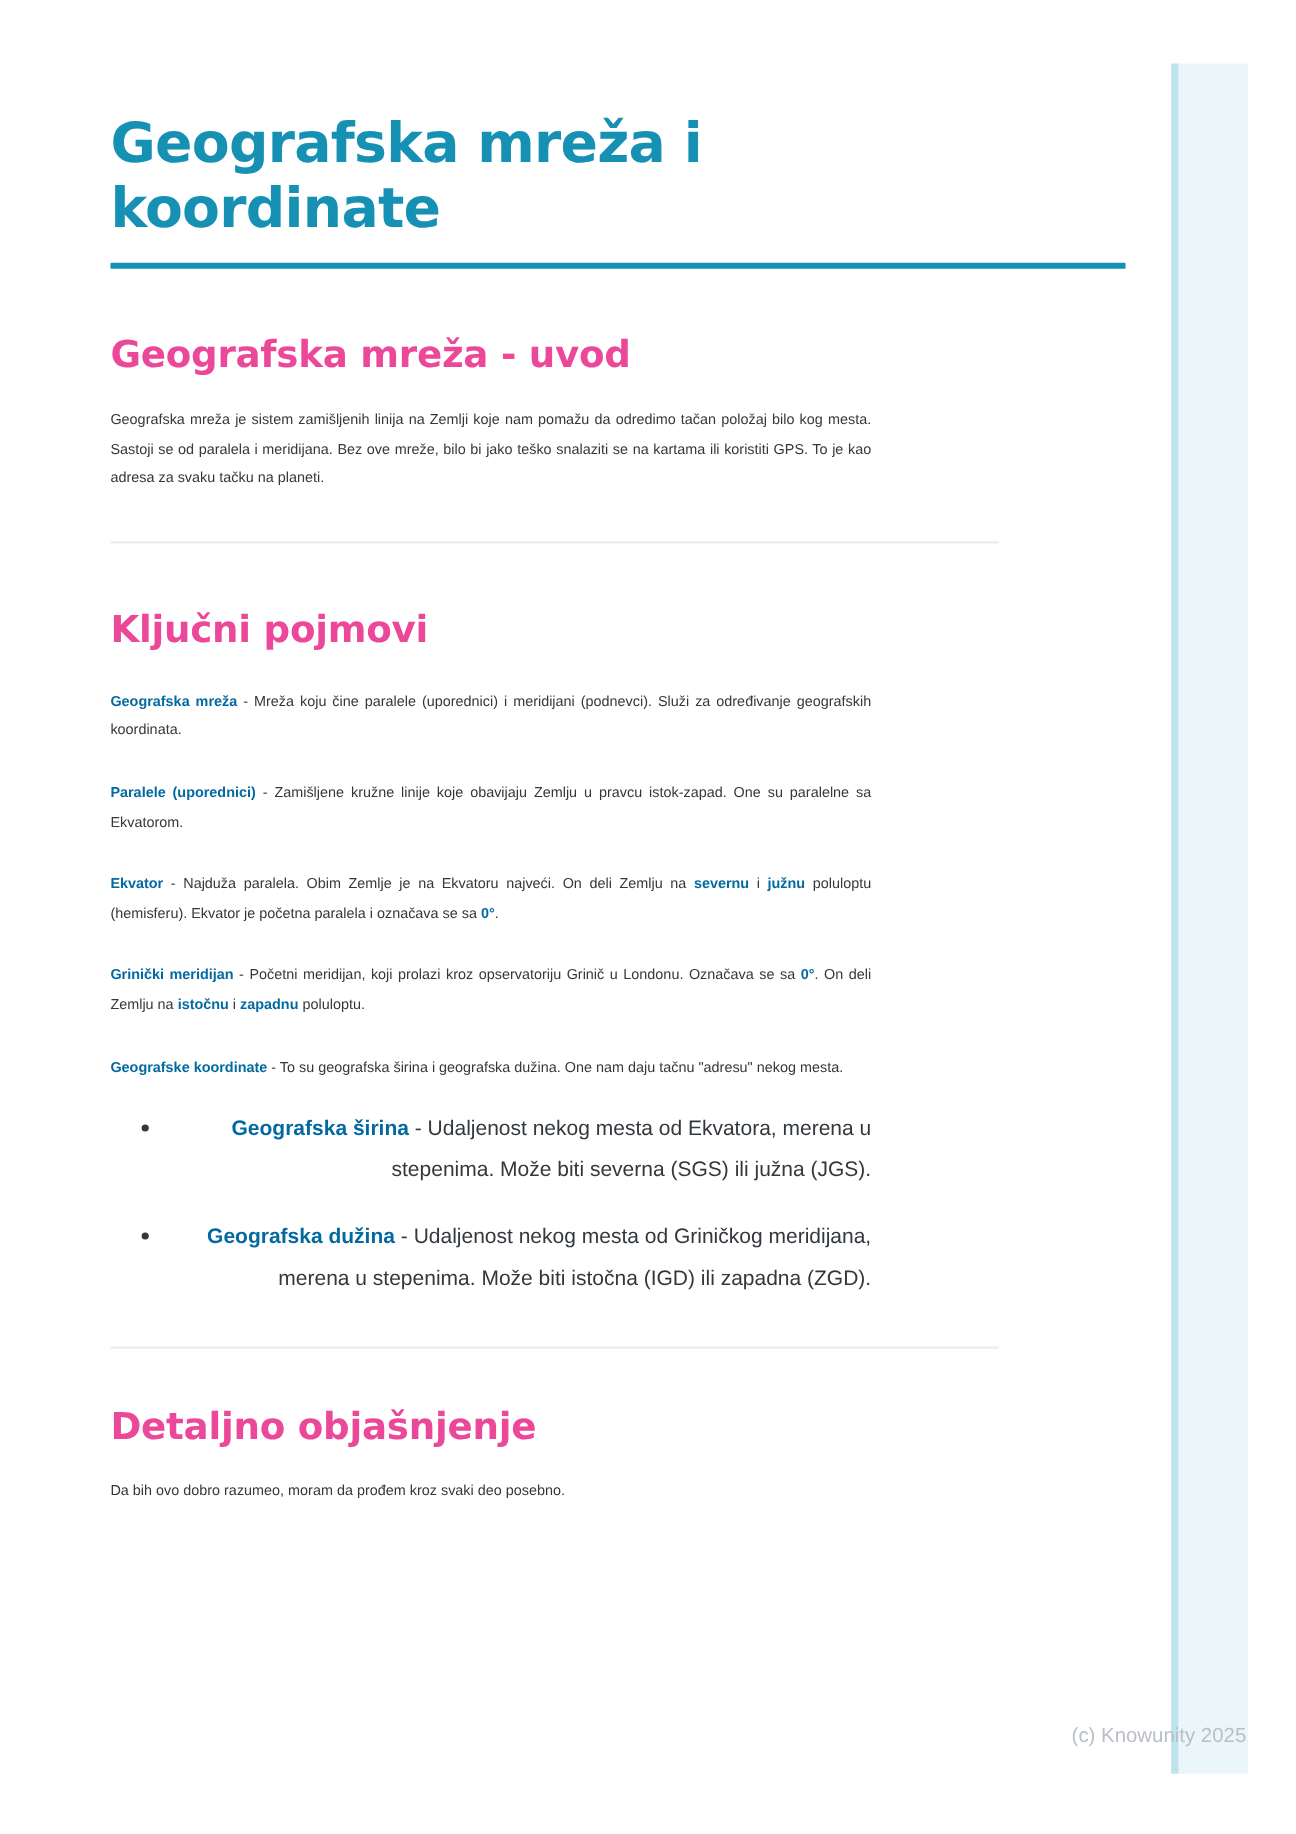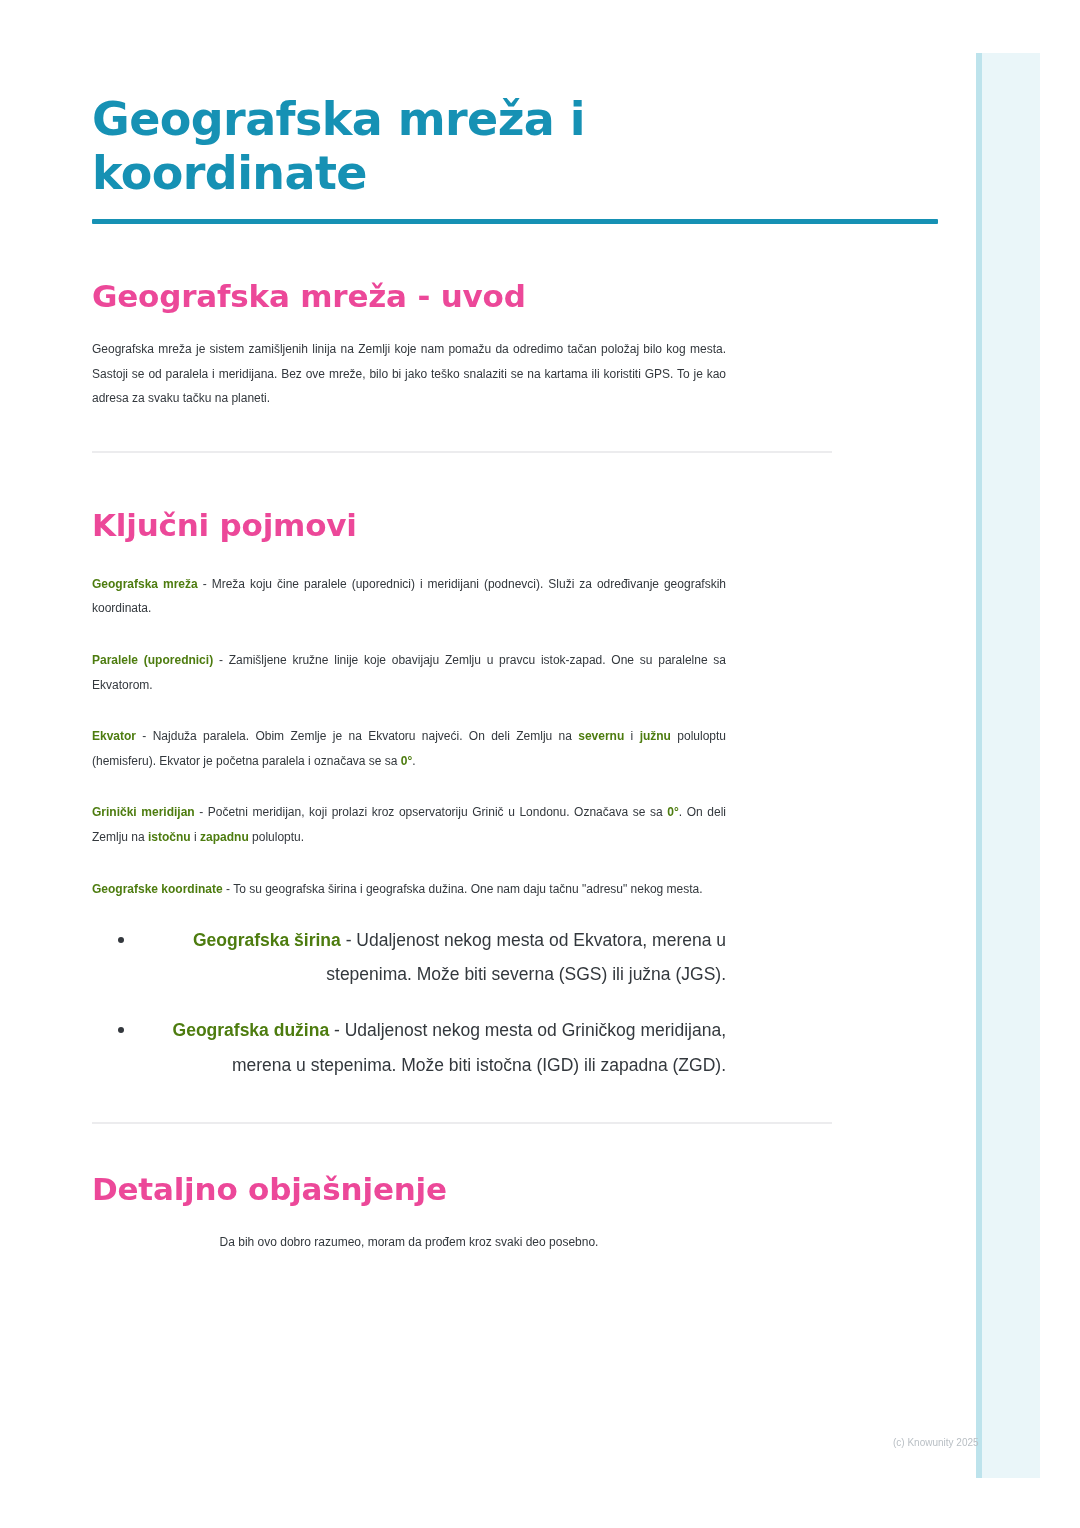--- a/index.html
+++ b/index.html
@@ -76,25 +76,25 @@
   p.body {
     margin: 22px 0 0 0;
     font-size: 12px;
     line-height: 2.05;
     color: #33383d;
     text-align: justify;
     text-justify: inter-word;
     max-width: 740px;
     hyphens: none;
   }
-  p.body.flush { text-align: center; }
+  p.body.flush { text-align: left; }
   p.term { margin-top: 27px; }
   p.term:first-of-type { margin-top: 24px; }
 
-  b, strong { font-weight: 700; color: #4d7c0f; }
+  b, strong { font-weight: 700; color: #0369a1; }
 
   .divider {
     margin: 40px 0 0 0;
     width: 740px;
     height: 2px;
     background: #ececee;
     border: 0;
   }
 
   ul.bullets {
@@ -121,21 +121,21 @@
     width: 6px;
     height: 6px;
     border-radius: 50%;
     background: #33383d;
   }
 
   .watermark {
     position: absolute;
     left: 893px;
     top: 1438px;
-    font-size: 10px;
+    font-size: 17px;
     line-height: 1;
     color: #b9bfc4;
     font-family: "Liberation Sans", sans-serif;
     white-space: nowrap;
   }
 </style>
 </head>
 <body>
 
 <div class="side-panel"></div>

